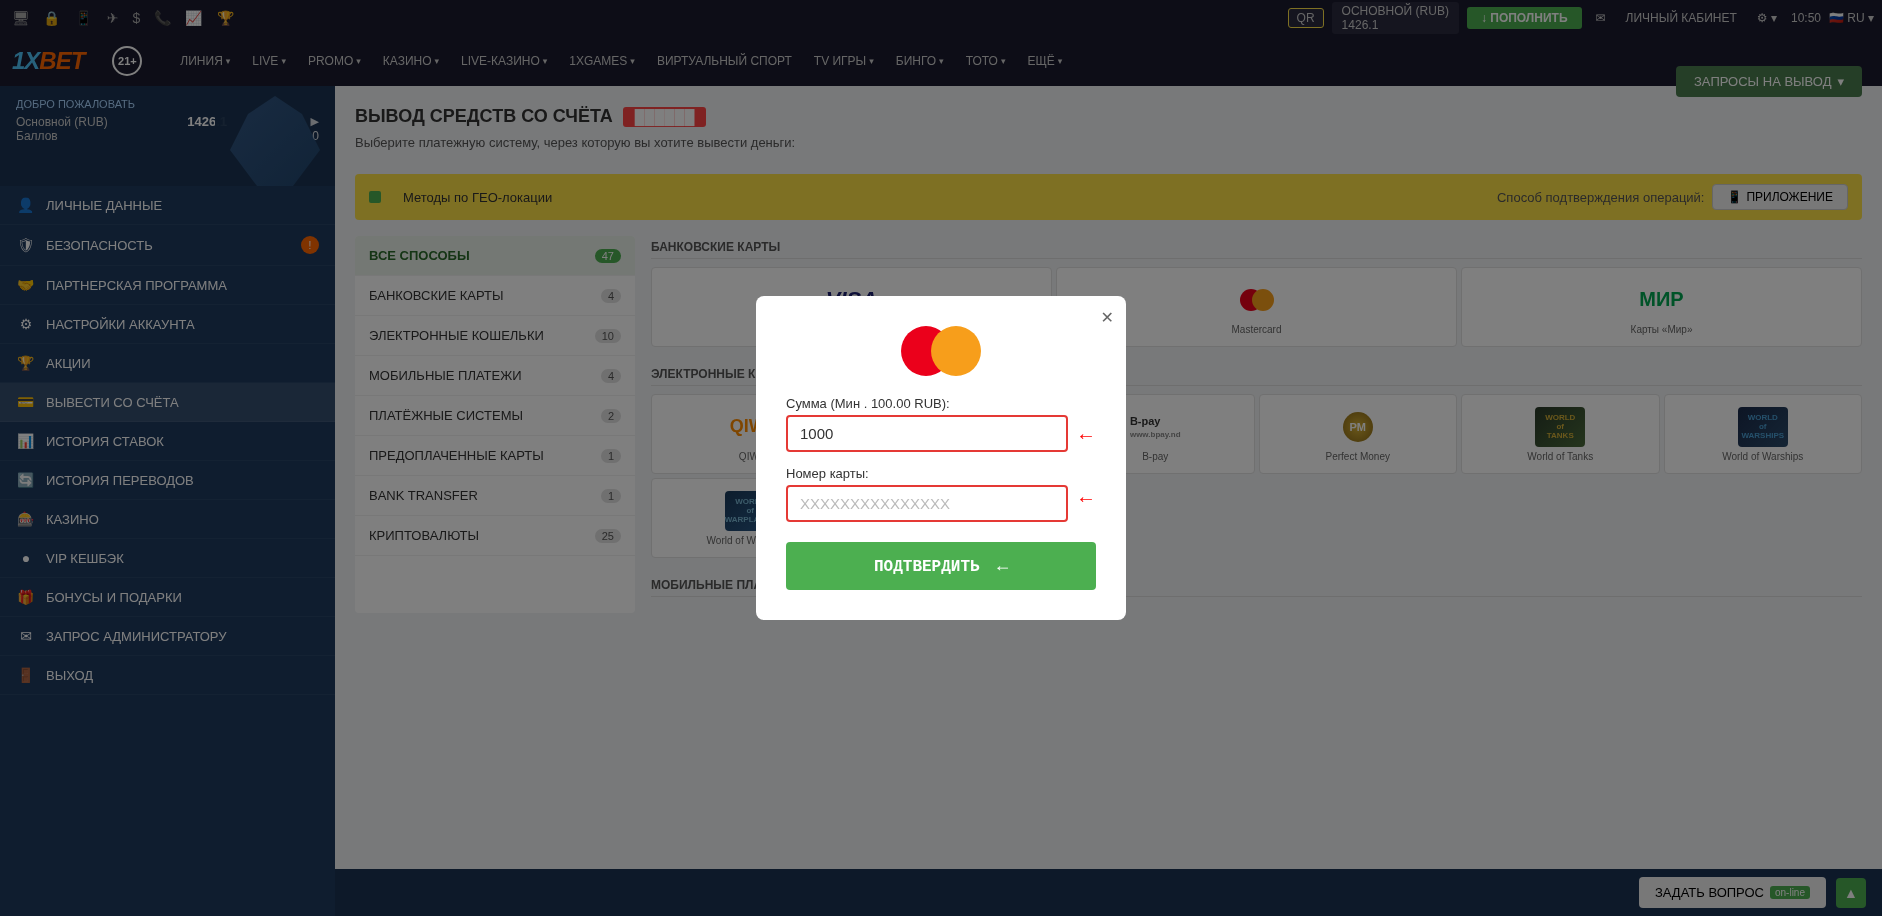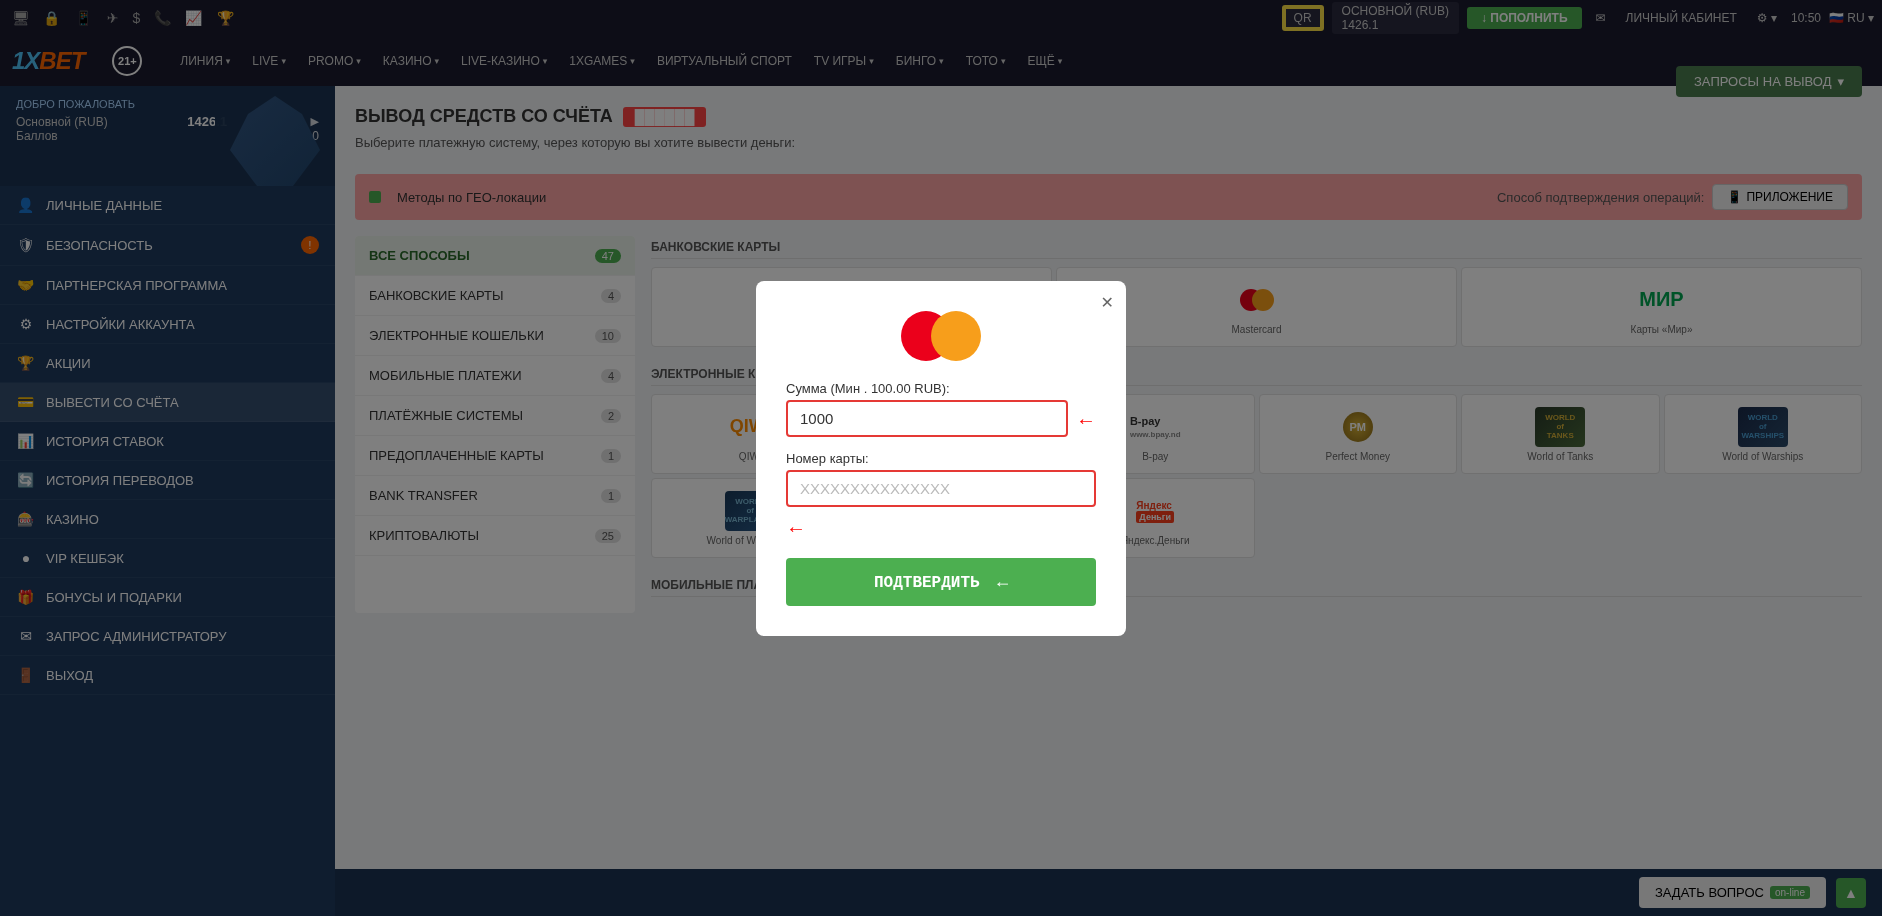--- a/index.html
+++ b/index.html
@@ -21,21 +21,21 @@
       cursor: pointer;
     }
     .top-bar-right {
       margin-left: auto;
       display: flex;
       align-items: center;
       gap: 8px;
     }
     .qr-btn {
       background: #2a2a3e;
-      border: 4px solid #fde047;
+      border: 1px solid #fde047;
       color: #ccc;
       padding: 2px 8px;
       font-size: 12px;
       cursor: pointer;
       border-radius: 3px;
     }
     .balance-info {
       background: #2a2a3e;
       color: #ccc;
       padding: 2px 10px;
@@ -208,27 +208,27 @@
       cursor: pointer;
       font-size: 13px;
       display: flex;
       align-items: center;
       gap: 6px;
       margin-top: -40px;
     }
 
     
     .geo-bar {
-      background: #fca5a5;
+      background: #fde047;
       padding: 10px 14px;
       border-radius: 4px;
       margin-bottom: 16px;
       display: flex;
       align-items: center;
-      gap: 16px;
+      gap: 22px;
     }
     .geo-indicator { width: 12px; height: 12px; background: #4caf50; border-radius: 2px; }
     .geo-label { font-size: 13px; color: #333; flex: 1; }
     .confirm-method {
       display: flex;
       align-items: center;
       gap: 8px;
       font-size: 13px;
       color: #555;
     }
@@ -739,26 +739,20 @@
                 <div class="wop-logo">WORLD<br>of<br>WARPLANES</div>
               </div>
               <span class="method-name">World of Warplanes</span>
             </div>
             <div class="method-card">
               <div class="method-logo">
                 <span style="font-size:11px;font-weight:bold;color:#1a1a1a;">Jeton|Wallet</span>
               </div>
               <span class="method-name">Jeton Wallet</span>
             </div>
-            <div class="method-card">
-              <div class="method-logo">
-                <span style="font-size:10px;font-weight:bold;color:#fc3f1d;">Яндекс<br><span style="background:#fc3f1d;color:white;padding:1px 3px;border-radius:2px;font-size:9px;">Деньги</span></span>
-              </div>
-              <span class="method-name">Яндекс.Деньги</span>
-            </div>
           </div>
         </div>
 
         <div class="methods-section">
           <div class="section-title">МОБИЛЬНЫЕ ПЛАТЕЖИ</div>
         </div>
 
       </div>
     </div>
 
@@ -780,21 +774,21 @@
       <div class="modal-field">
         <label>Сумма (Мин . 100.00 RUB):</label>
         <div style="display:flex;align-items:center;gap:8px;">
           <input class="modal-input" type="text" value="1000" style="">
           <span style="color:red;font-size:20px;font-weight:bold;">←</span>
         </div>
       </div>
 
       <div class="modal-field">
         <label>Номер карты:</label>
-        <div style="display:flex;align-items:flex-start;gap:8px;flex-direction:column;">
+        <div style="display:flex;align-items:flex-start;gap:8px;">
           <input class="modal-input" type="text" placeholder="XXXXXXXXXXXXXXX" style="">
           <span style="color:red;font-size:20px;font-weight:bold;">←</span>
         </div>
       </div>
     </div>
 
     <button class="modal-submit">
       <span>ПОДТВЕРДИТЬ</span>
       <span style="margin-left:8px;color:white;font-size:18px;">←</span>
     </button>

